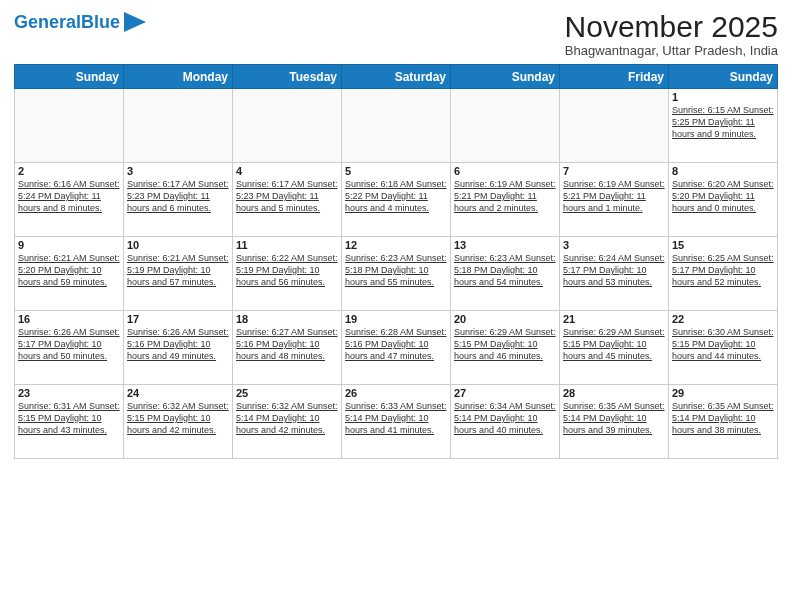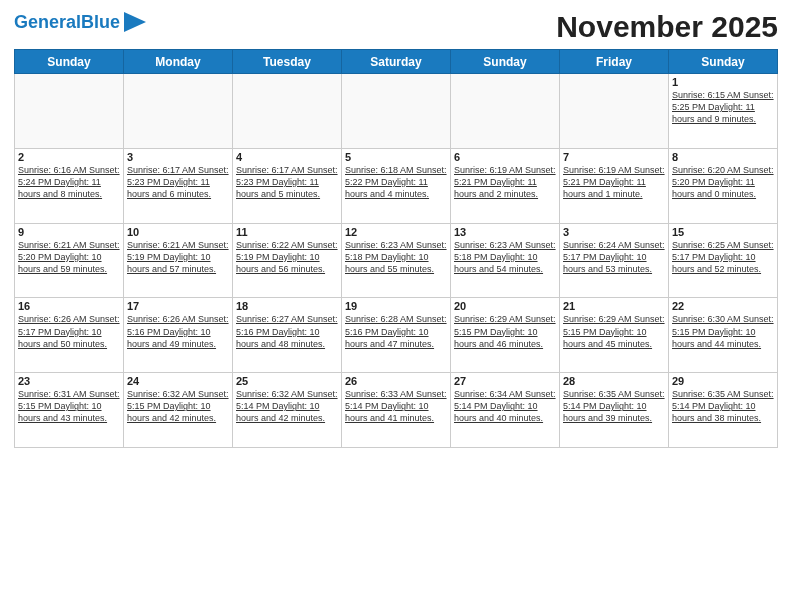--- a/index.html
+++ b/index.html
@@ -35,42 +35,42 @@
       line-height: 1.1;
     }
     .logo-text span {
       color: #1a7abf;
     }
     .title-area {
       text-align: right;
     }
     .month-title {
       font-size: 30px;
-      font-weight: bold;
+      font-weight: normal;
       color: #222;
       line-height: 1.1;
     }
     .subtitle {
       font-size: 13px;
       color: #444;
     }
     .calendar {
       flex: 1;
       border: 1px solid #ccc;
       border-collapse: collapse;
       width: 100%;
       table-layout: fixed;
     }
     .calendar th {
       background: #1a7abf;
       color: #fff;
       font-size: 12px;
       font-weight: bold;
       padding: 4px 4px;
-      text-align: center;
+      text-align: right;
       border: 1px solid #1565a0;
       height: 24px;
     }
     .calendar td {
       border: 1px solid #ccc;
       vertical-align: top;
       padding: 2px 3px;
       font-size: 9.5px;
       color: #333;
       height: 74px;
@@ -107,20 +107,21 @@
         </span>
         <div style="margin-left:4px;margin-top:2px;">
           <svg width="22" height="20" viewBox="0 0 22 20">
             <polygon points="0,0 22,10 0,20" fill="#1a7abf"></polygon>
           </svg>
         </div>
       </div>
     </div>
     <div class="title-area">
       <div class="month-title">November 2025</div>
+      <div class="subtitle">Bhagwantnagar, Uttar Pradesh, India</div>
     </div>
   </div>
 
   <table class="calendar">
     <thead>
       <tr>
         <th>Sunday</th>
         <th>Monday</th>
         <th>Tuesday</th>
         <th>Saturday</th>

